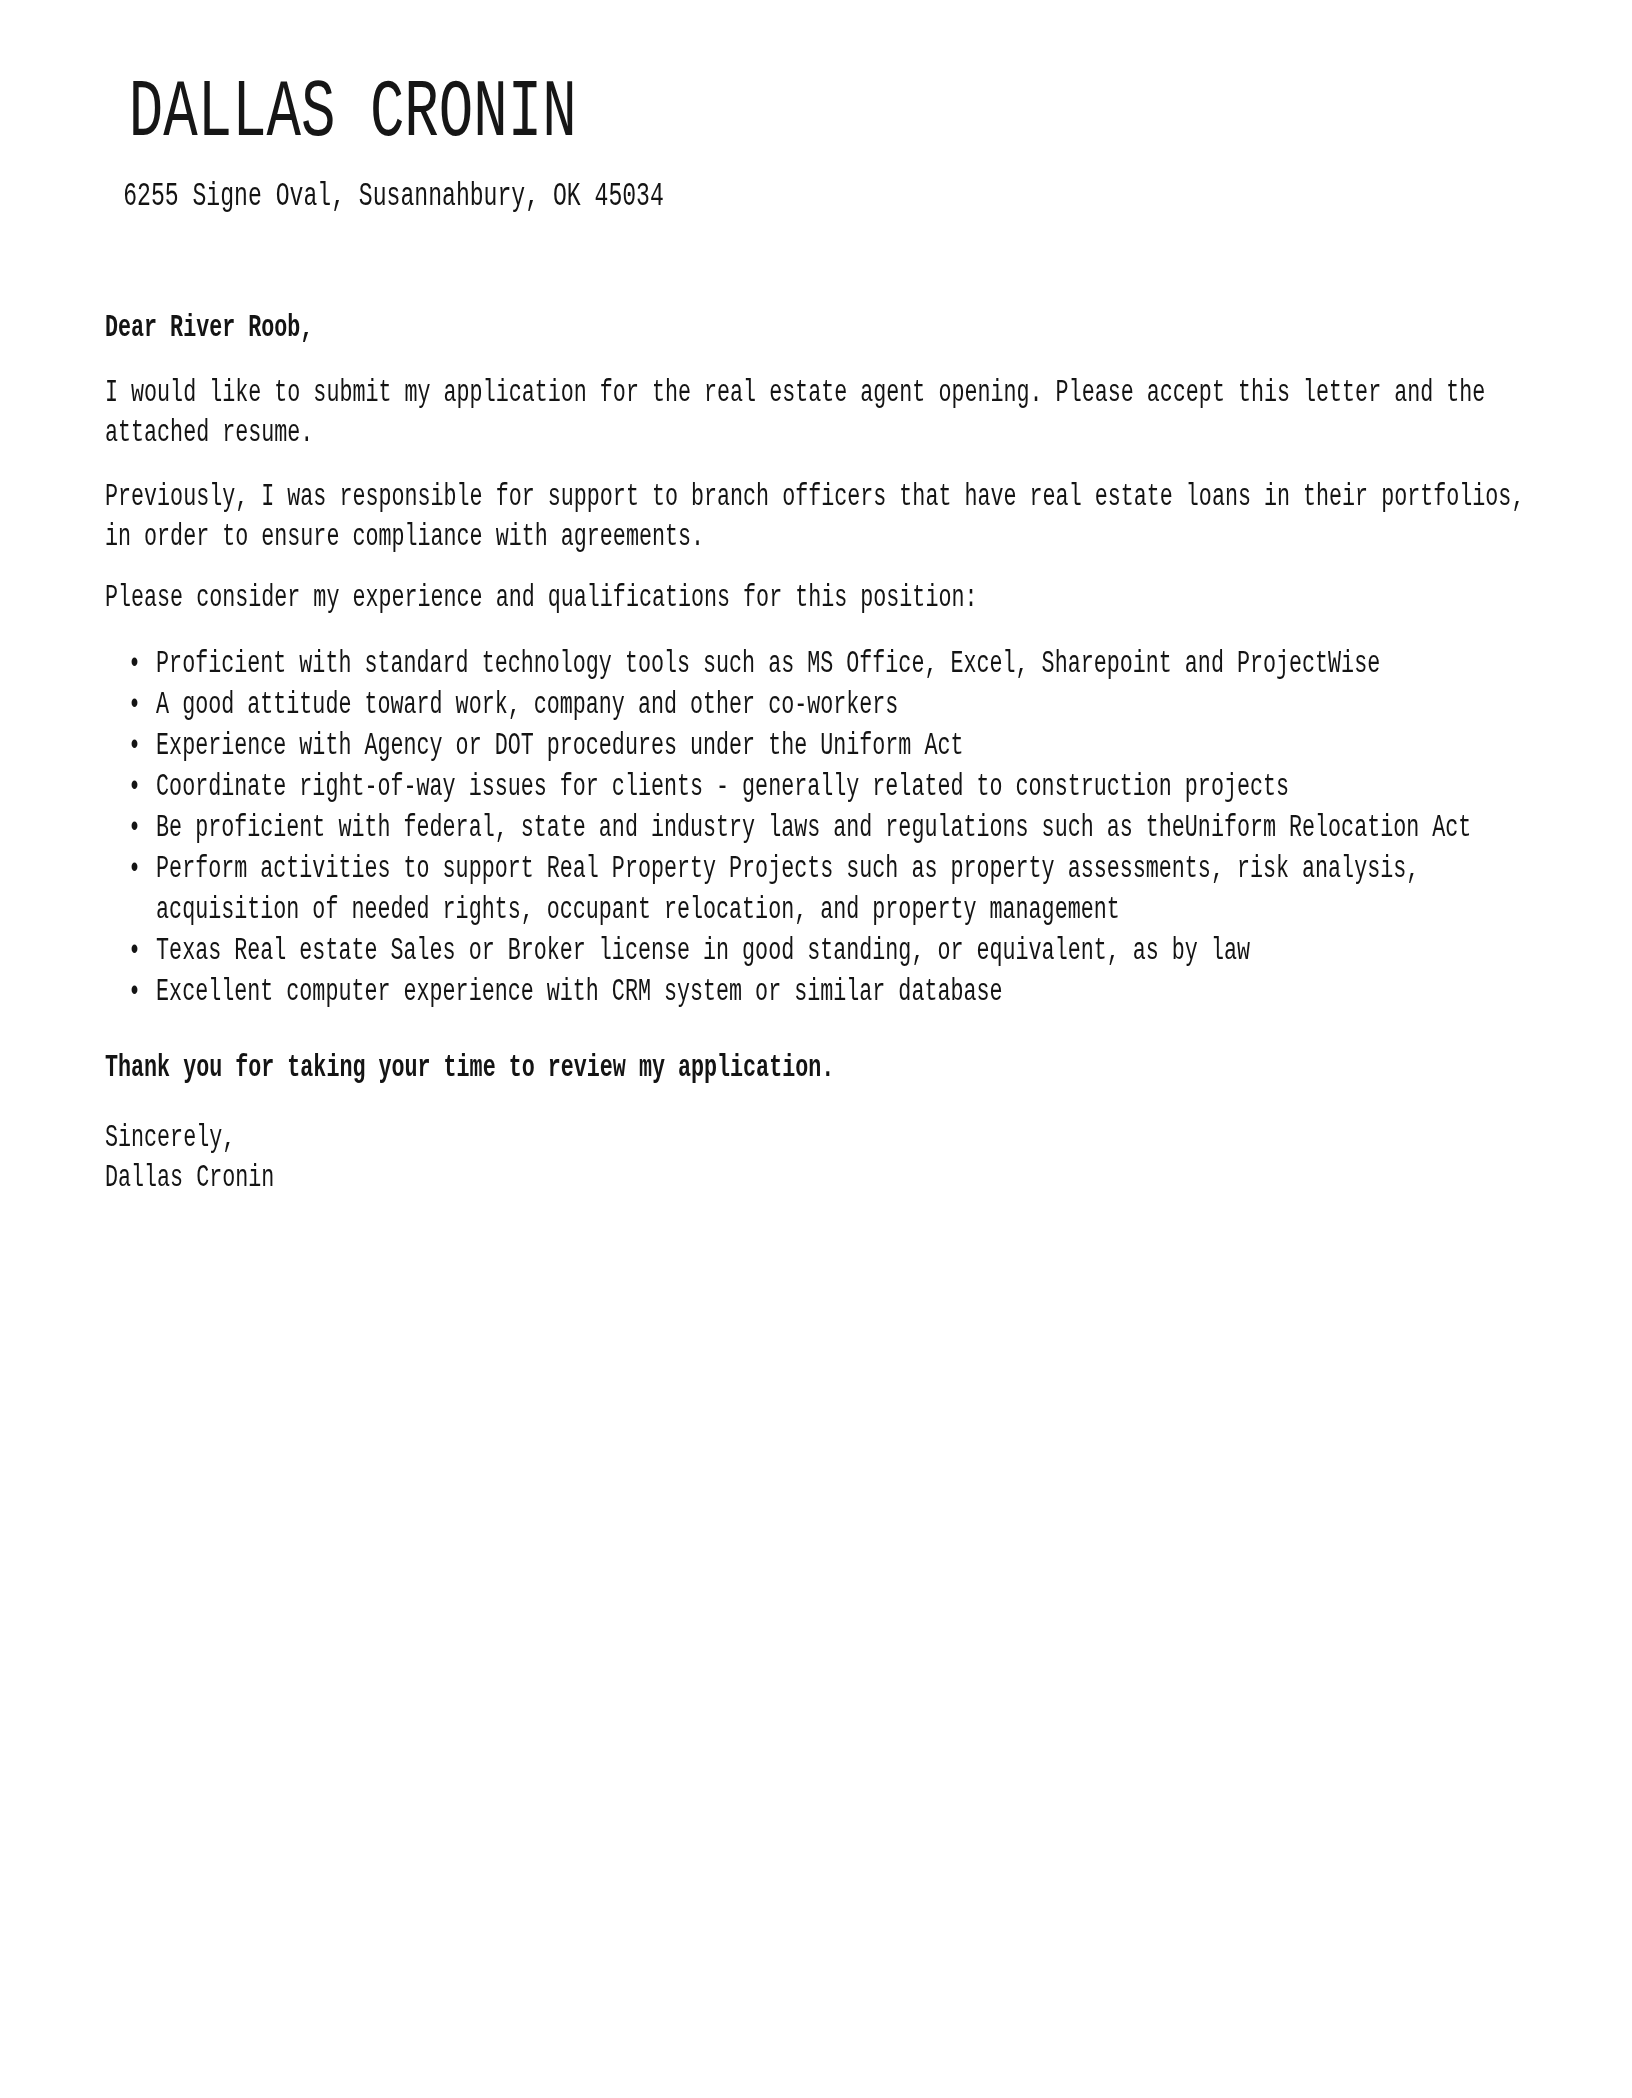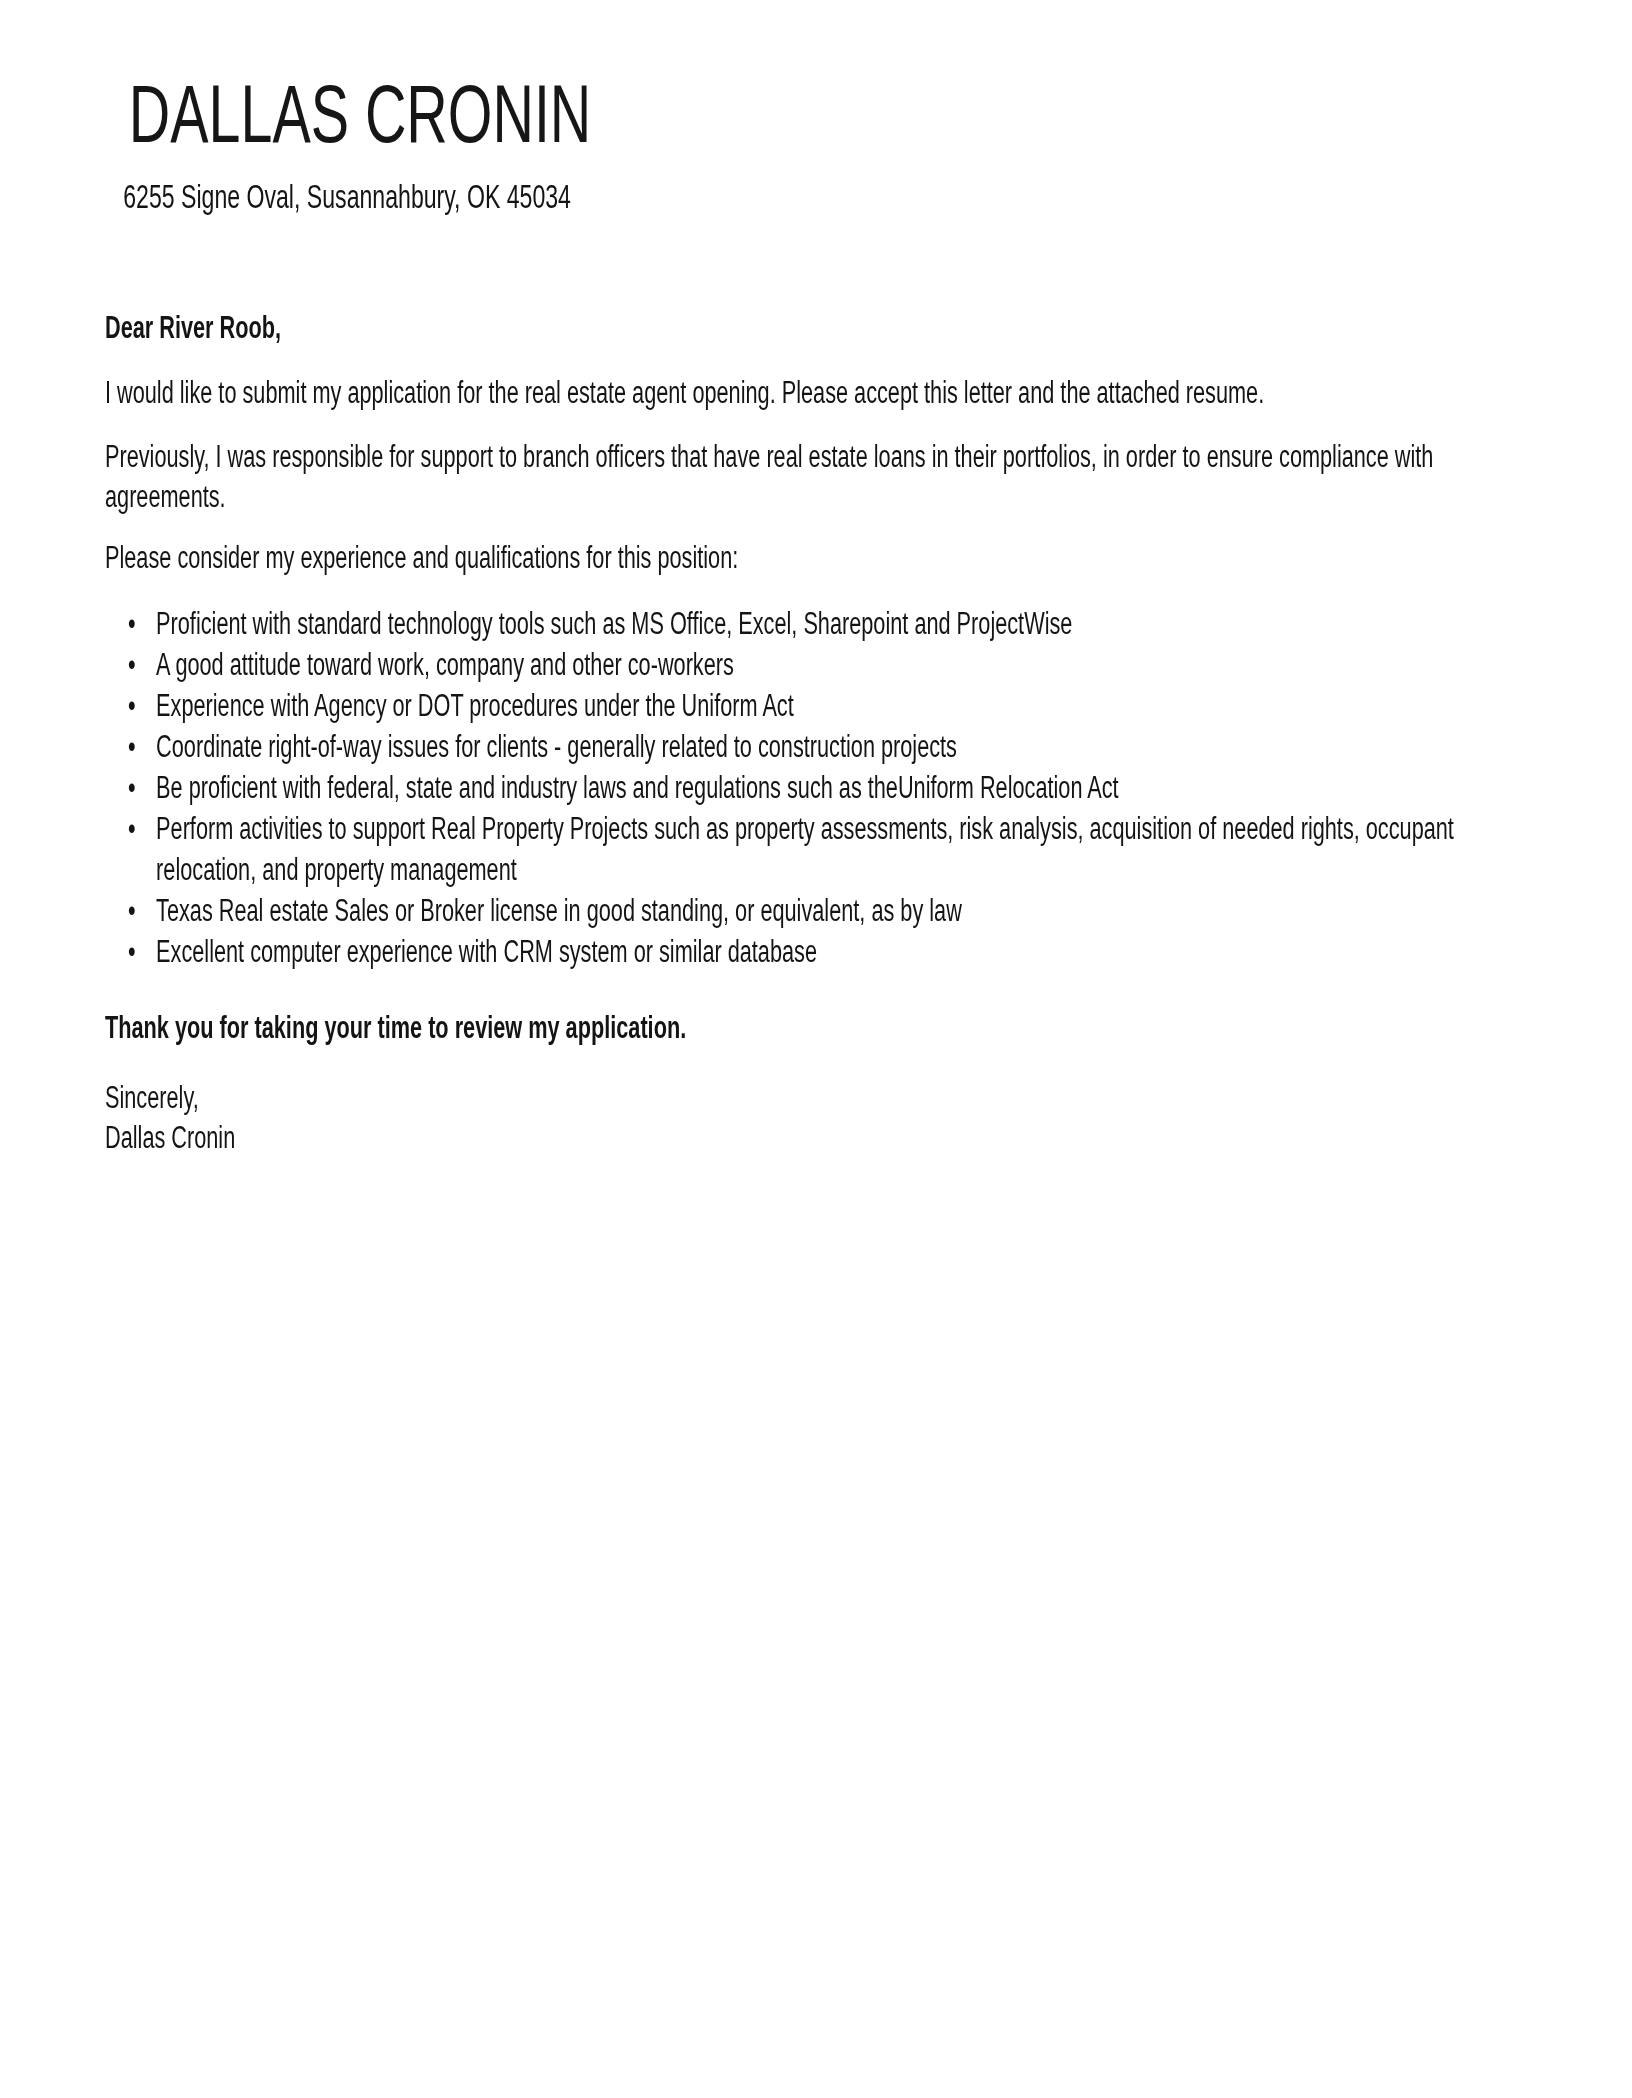--- a/index.html
+++ b/index.html
@@ -6,21 +6,21 @@
     margin: 0;
     padding: 0;
     background: #ffffff;
   }
   .page {
     position: relative;
     width: 1632px;
     height: 2098px;
     background: #ffffff;
     overflow: hidden;
-    font-family: Liberation Sans, sans-serif;
+    font-family: Liberation Mono, monospace;
     color: #141414;
   }
   
   .doc {
     position: absolute;
     left: 105px;
     top: 0;
     width: 2050px;
     transform: scaleX(0.7);
     transform-origin: 0 0;

